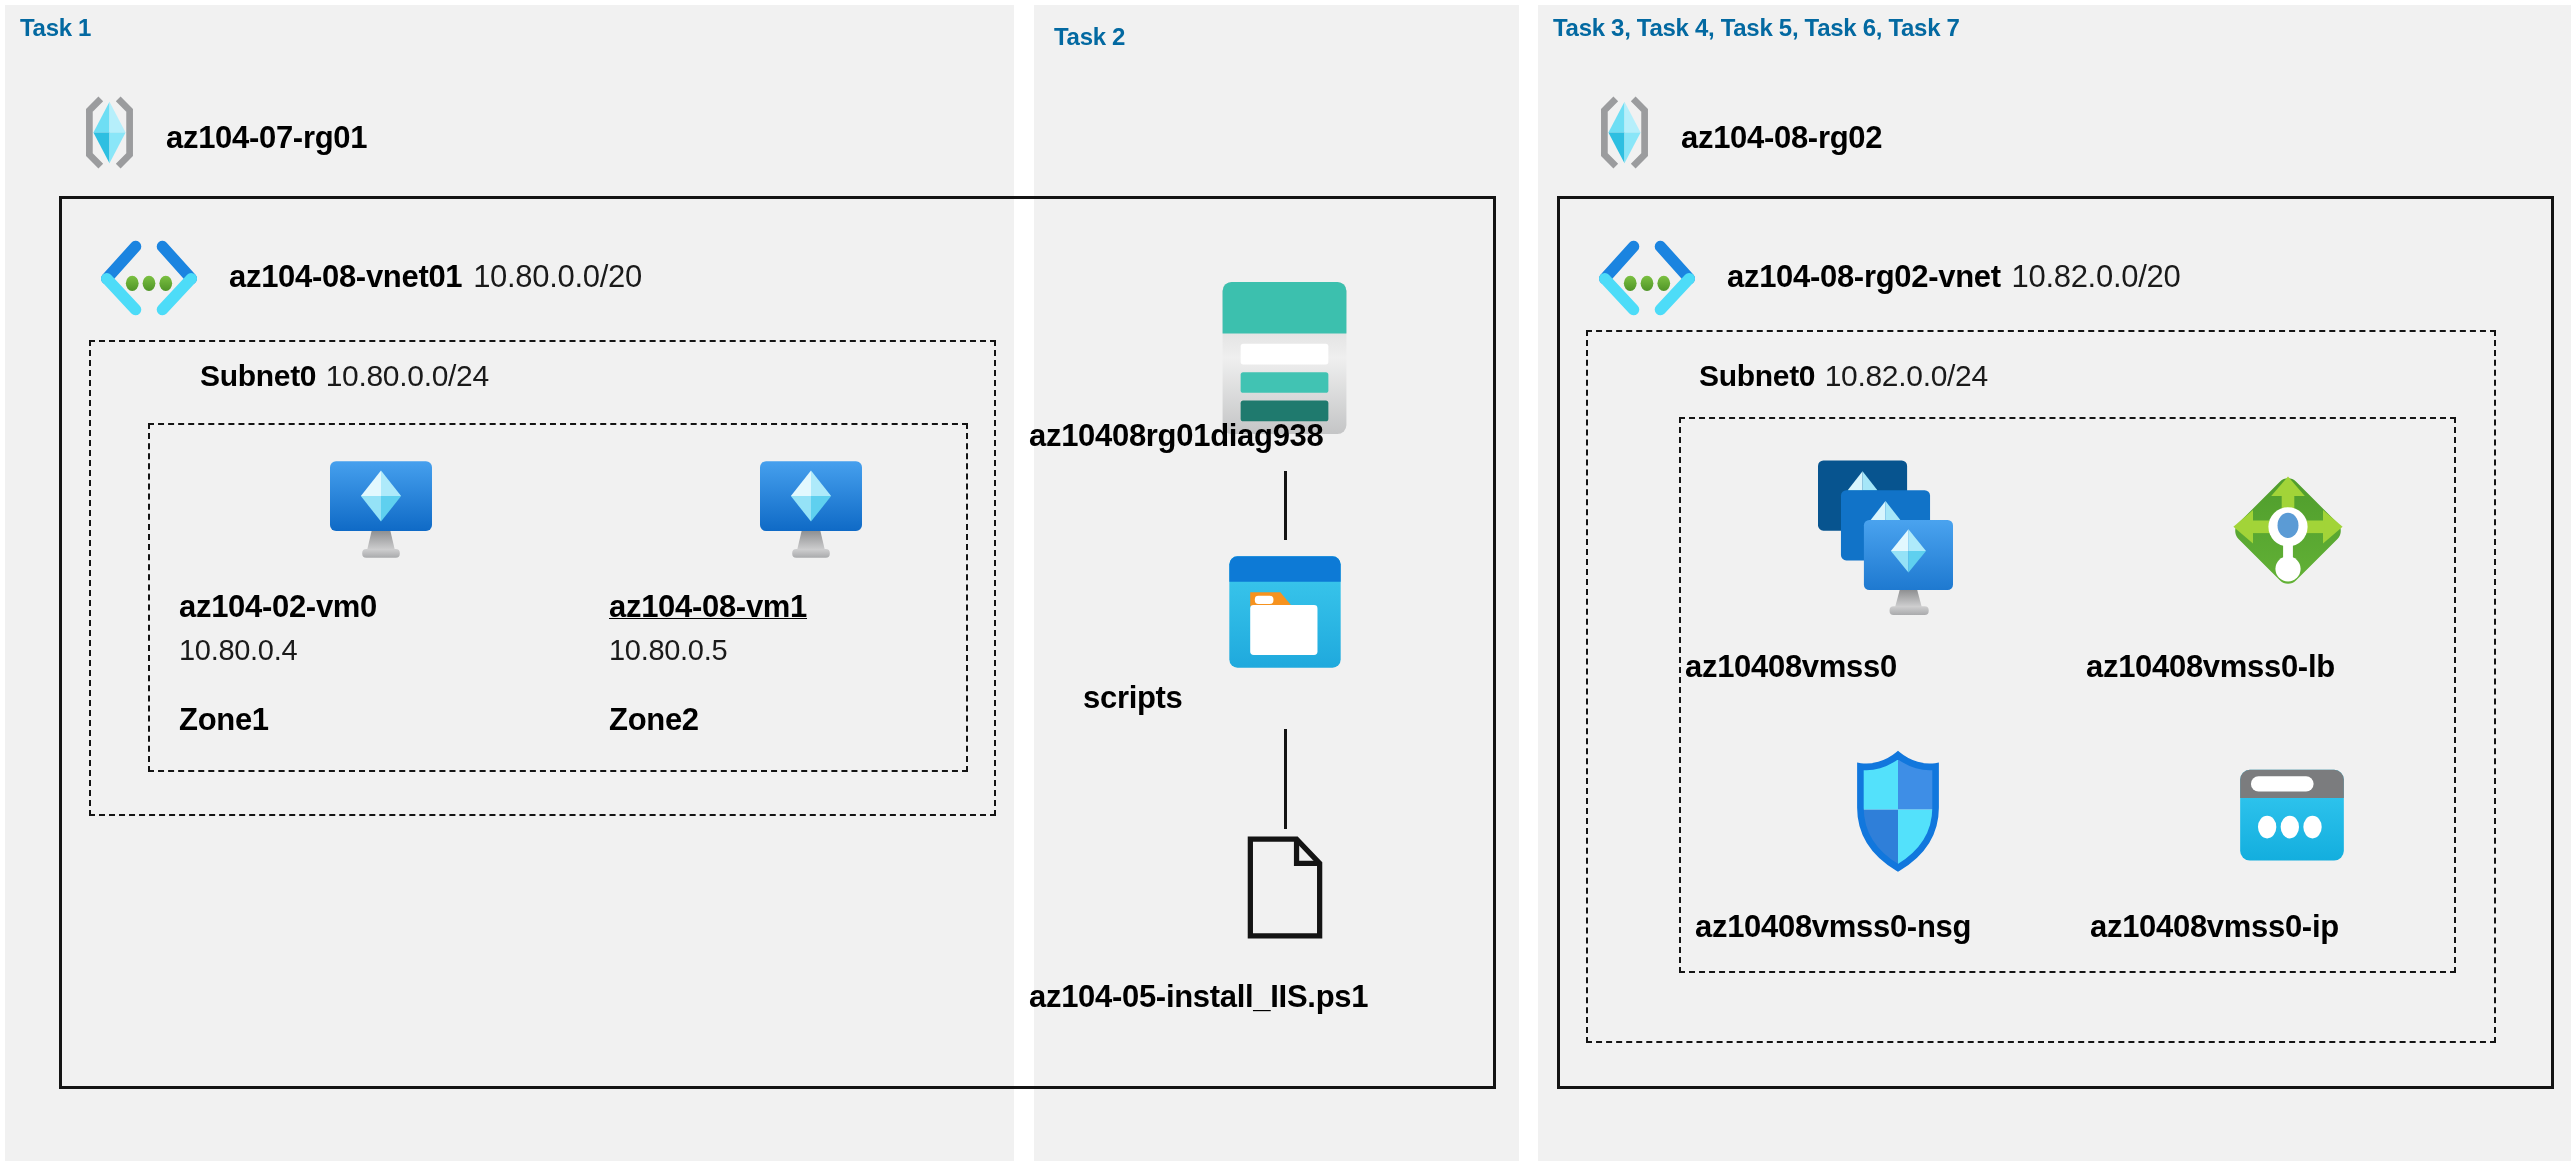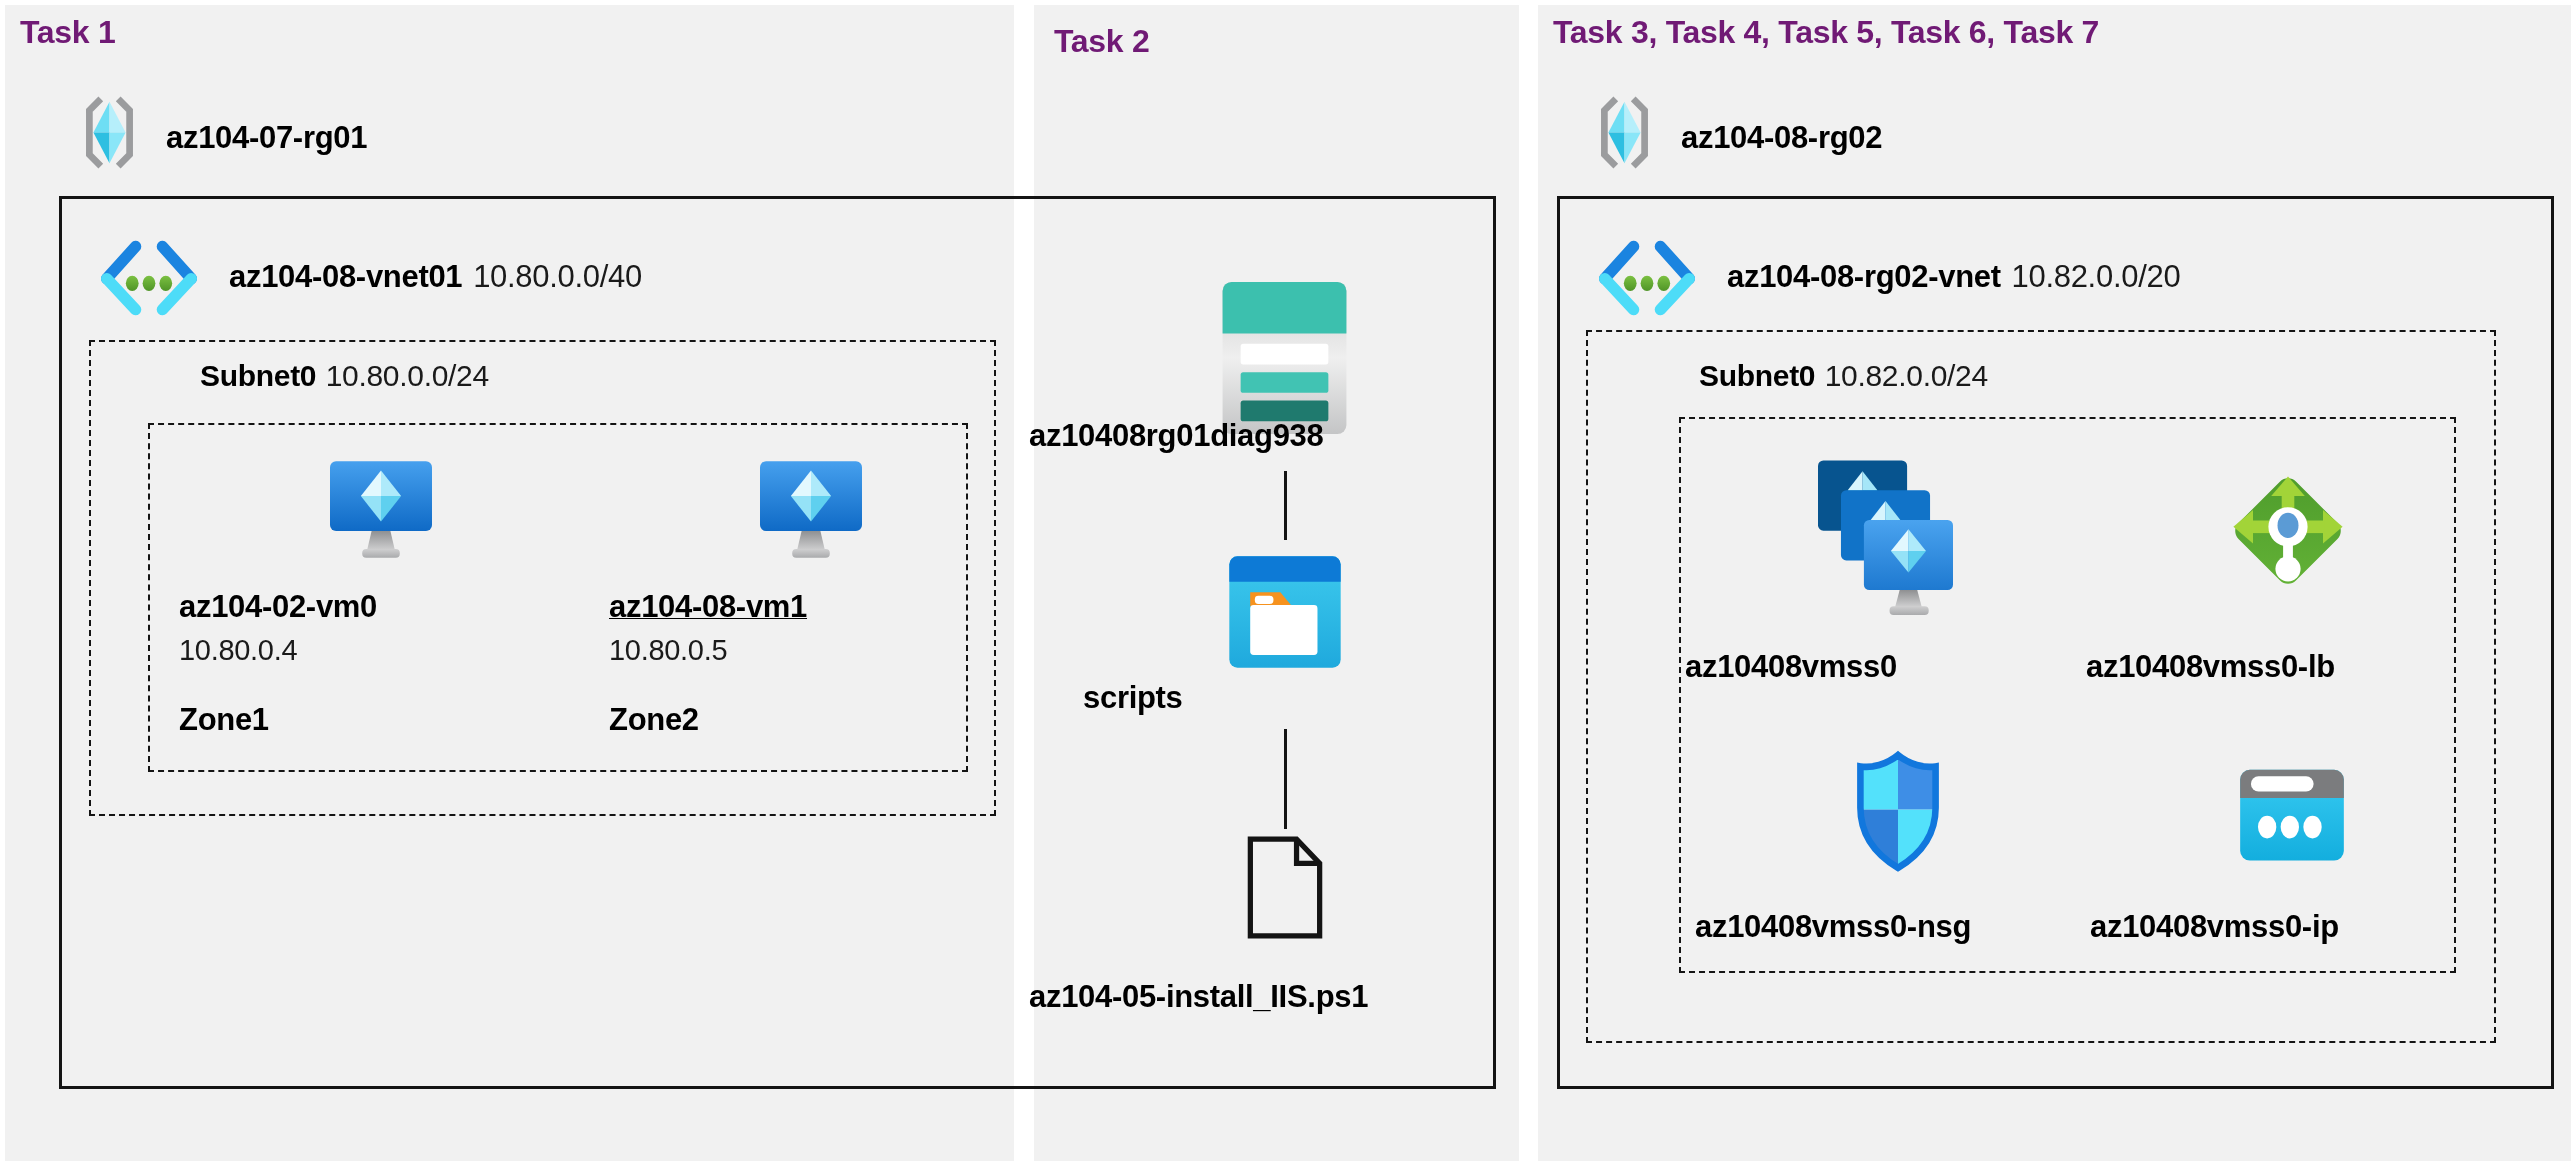--- a/index.html
+++ b/index.html
@@ -1,19 +1,19 @@
 <!DOCTYPE html>
 <html style="font-size:10.8px"><head>
 <meta charset="utf-8">
 <style>
   html,body{margin:0;padding:0;background:#ffffff;}
   .canvas{position:relative;width:2576px;height:1166px;background:#ffffff;overflow:hidden;
           font-family:"Liberation Sans",sans-serif;color:#000;}
   .panel{position:absolute;background:#F1F1F1;top:5.4px;height:1156px;}
-  .task-header{position:absolute;font-size:32px;font-weight:700;color:#701a75;white-space:nowrap;letter-spacing:-0.3px;}
+  .task-header{position:absolute;font-size:24px;font-weight:700;color:#0369a1;white-space:nowrap;letter-spacing:-0.3px;}
   .solid-box{position:absolute;border:3.4px solid #141414;box-sizing:border-box;}
   .dash-box{position:absolute;border:2.7px dashed #141414;box-sizing:border-box;}
   .conn{position:absolute;width:2.7px;background:#141414;}
   .icon{position:absolute;}
   .lbl{position:absolute;font-size:31px;font-weight:700;white-space:nowrap;letter-spacing:-0.3px;}
   .lbl .val{font-weight:400;color:#1a1a1a;margin-left:10.8px;}
   .sublbl{position:absolute;font-size:30px;font-weight:700;white-space:nowrap;letter-spacing:-0.3px;}
   .sublbl .val{font-weight:400;color:#1a1a1a;margin-left:9.4px;}
   .cblock{position:absolute;width:405px;text-align:left;white-space:nowrap;letter-spacing:-0.3px;}
   .cblock.wide{width:512px;}
@@ -89,21 +89,21 @@
 
   <svg class="icon" style="left:98px;top:240px;" width="102" height="76" viewBox="0 0 152 112">
     <path d="M56 9 L13 57" stroke="#1B84E0" stroke-width="17" stroke-linecap="round" fill="none"></path>
     <path d="M13 57 L56 103" stroke="#4DDCF8" stroke-width="17" stroke-linecap="round" fill="none"></path>
     <path d="M96 9 L139 57" stroke="#1B84E0" stroke-width="17" stroke-linecap="round" fill="none"></path>
     <path d="M139 57 L96 103" stroke="#4DDCF8" stroke-width="17" stroke-linecap="round" fill="none"></path>
     <ellipse cx="51" cy="64" rx="9.5" ry="11.5" fill="url(#gGreenDot)"></ellipse>
     <ellipse cx="76" cy="64" rx="9.5" ry="11.5" fill="url(#gGreenDot)"></ellipse>
     <ellipse cx="101" cy="64" rx="9.5" ry="11.5" fill="url(#gGreenDot)"></ellipse>
   </svg>
-  <div class="lbl" style="left:229px;top:259px;"><span>az104-08-vnet01</span><span class="val">10.80.0.0/40</span></div>
+  <div class="lbl" style="left:229px;top:259px;"><span>az104-08-vnet01</span><span class="val">10.80.0.0/20</span></div>
 
   <div class="dash-box" style="left:89px;top:340px;width:907px;height:476px;"></div>
   <div class="sublbl" style="left:200px;top:359px;"><span>Subnet0</span><span class="val">10.80.0.0/24</span></div>
 
   <div class="dash-box" style="left:148px;top:423px;width:820px;height:349px;"></div>
 
   <svg class="icon" style="left:330px;top:456px;" width="102" height="109" viewBox="0 0 152 147">
     <rect x="0" y="0" width="152" height="104" rx="9" fill="url(#gScreen)"></rect>
     <polygon points="76,14 46,52 76,52" fill="#E2F8FE"></polygon>
     <polygon points="76,14 106,52 76,52" fill="#AEEAFA"></polygon>

